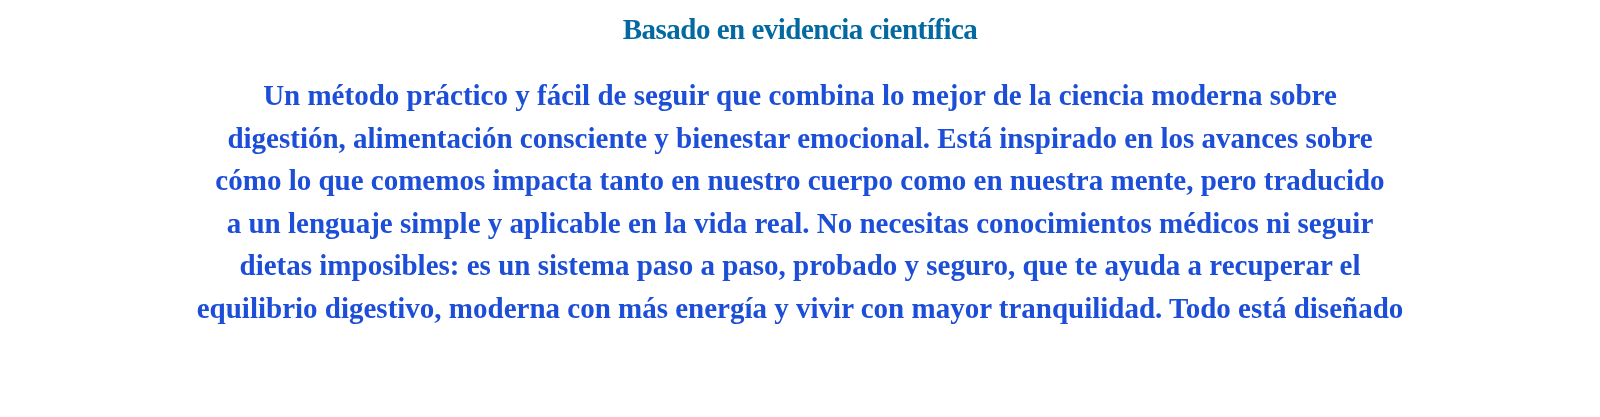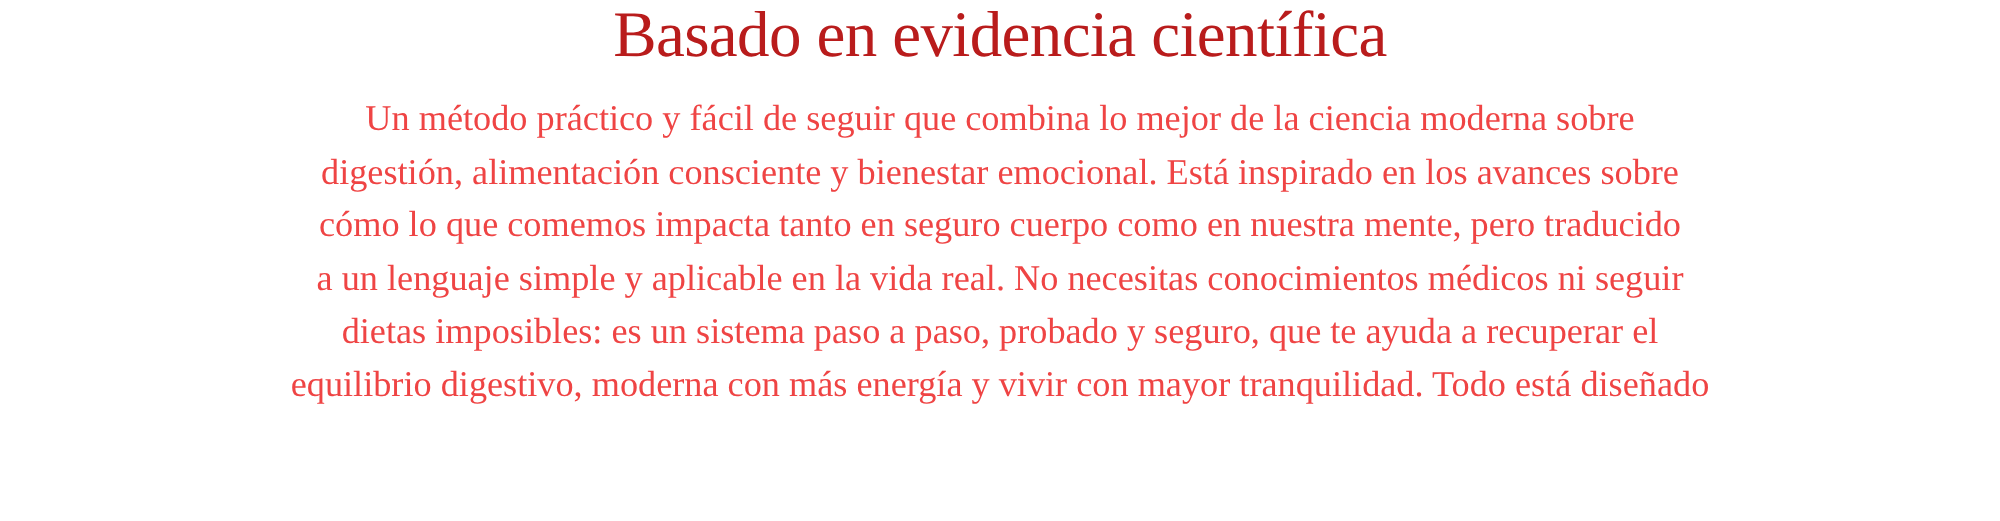--- a/index.html
+++ b/index.html
@@ -16,49 +16,49 @@
   }
   .section {
     width: 1600px;
     height: 417px;
     box-sizing: border-box;
     padding-top: 6px;
     text-align: center;
   }
   .section-title {
     margin: 0 auto;
-    font-size: 52px;
+    font-size: 29px;
     line-height: 46px;
-    font-weight: 400;
+    font-weight: 700;
     letter-spacing: -0.5px;
-    color: #b91c1c;
+    color: #0369a1;
     font-family: "Liberation Serif", "DejaVu Serif", serif;
   }
   .section-paragraph {
     margin: 22px auto 0 auto;
     width: 1300px;
     font-size: 29px;
     line-height: 42.5px;
-    font-weight: 400;
-    color: #ef4444;
+    font-weight: 700;
+    color: #1d4ed8;
     letter-spacing: 0;
   }
   .para-line {
     display: block;
     white-space: nowrap;
     text-align: center;
   }
 </style>
 </head>
 <body>
 
 <div class="section">
   <h1 class="section-title">Basado en evidencia científica</h1>
 
   <div class="section-paragraph">
     <span class="para-line">Un método práctico y fácil de seguir que combina lo mejor de la ciencia moderna sobre</span>
     <span class="para-line">digestión, alimentación consciente y bienestar emocional. Está inspirado en los avances sobre</span>
-    <span class="para-line">cómo lo que comemos impacta tanto en seguro cuerpo como en nuestra mente, pero traducido</span>
+    <span class="para-line">cómo lo que comemos impacta tanto en nuestro cuerpo como en nuestra mente, pero traducido</span>
     <span class="para-line">a un lenguaje simple y aplicable en la vida real. No necesitas conocimientos médicos ni seguir</span>
     <span class="para-line">dietas imposibles: es un sistema paso a paso, probado y seguro, que te ayuda a recuperar el</span>
     <span class="para-line">equilibrio digestivo, moderna con más energía y vivir con mayor tranquilidad. Todo está diseñado</span>
   </div>
 </div>
 
 </body></html>

